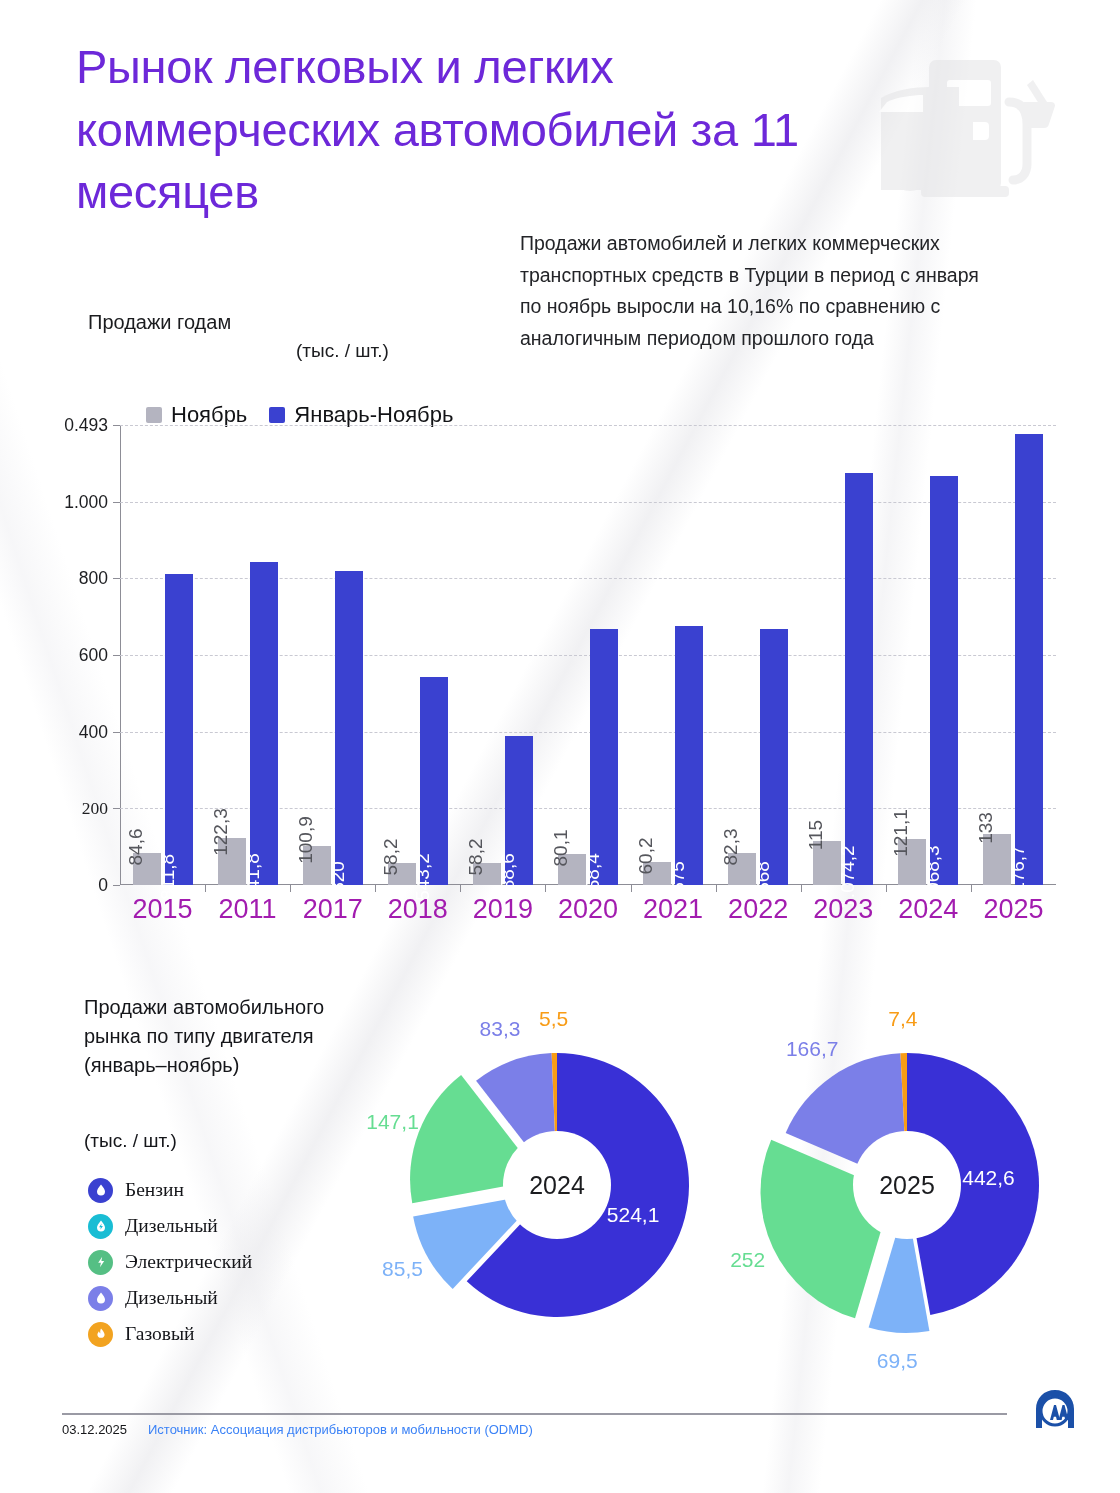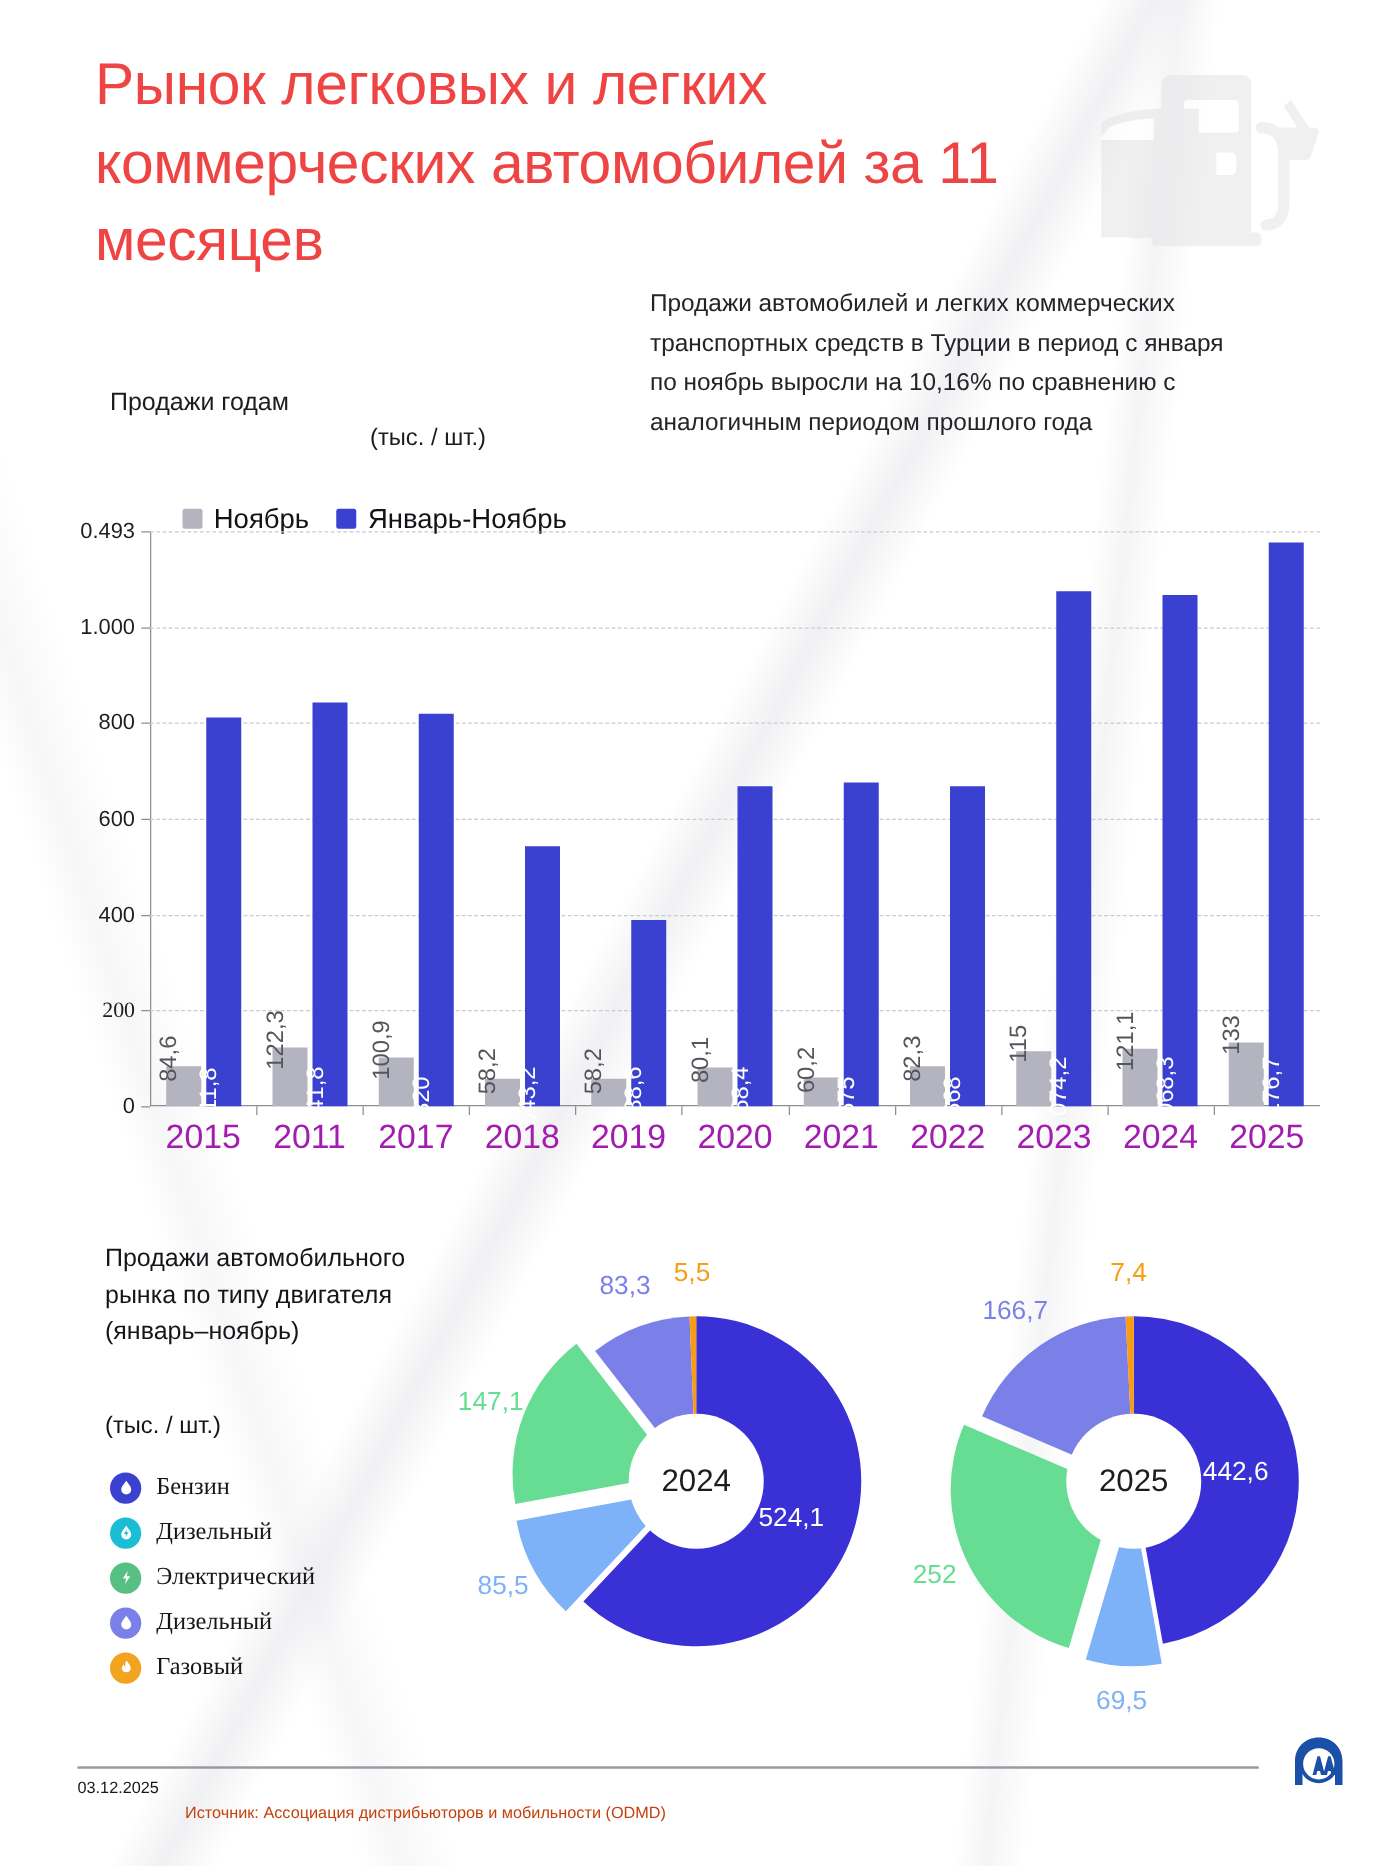--- a/index.html
+++ b/index.html
@@ -10,21 +10,21 @@
     background:
       linear-gradient(118deg, rgba(255,255,255,0) 46%, rgba(236,236,239,.75) 48.2%, rgba(255,255,255,0) 50.5%),
       linear-gradient(96deg, rgba(255,255,255,0) 72%, rgba(238,238,241,.6) 74%, rgba(255,255,255,0) 76.5%),
       linear-gradient(72deg, rgba(255,255,255,0) 18%, rgba(240,240,243,.55) 20%, rgba(255,255,255,0) 23%),
       #ffffff;
   }
 
   
   #title{
     position:absolute; left:76px; top:36px; width:790px;
-    font-size:47px; line-height:1.33; font-weight:400; color:#ef4444;
+    font-size:47px; line-height:1.33; font-weight:400; color:#6d28d9;
     letter-spacing:-.3px;
   }
   #hero-icon{ position:absolute; right:42px; top:42px; width:215px; height:175px; opacity:.55; }
 
   #subtitle{
     position:absolute; left:520px; top:228px; width:460px;
     font-size:19.5px; line-height:1.62; color:#232428; font-weight:400;
   }
 
   #bar-caption{ position:absolute; left:88px; top:311px; font-size:20px; color:#1b1c1f; }
@@ -77,21 +77,21 @@
     position:absolute; left:50%; top:50%; transform:translate(-50%,-50%);
     width:108px; height:108px; border-radius:50%; background:#fff;
     display:flex; align-items:center; justify-content:center;
     font-size:25px; color:#1b1c1f;
   }
   .dlab{ position:absolute; font-size:21px; white-space:nowrap; }
 
   
   #foot-rule{ position:absolute; left:62px; top:1413px; width:945px; height:2px; background:#9a9aa4; }
   #foot-date{ position:absolute; left:62px; top:1422px; font-size:13px; color:#16171a; }
-  #foot-src{ position:absolute; left:148px; top:1422px; font-size:13px; color:#c2410c;margin-top:20px; }
+  #foot-src{ position:absolute; left:148px; top:1422px; font-size:13px; color:#3b82f6; }
   #aa-logo{ position:absolute; right:42px; top:1386px; width:46px; height:46px; }
 </style>
 </head>
 <body>
 
 <div id="title">Рынок легковых и легких коммерческих автомобилей за 11 месяцев</div>
 
 <div id="hero-icon">
   <svg viewBox="0 0 215 175" width="215" height="175" aria-hidden="true">
     <g fill="#e4e4e6">

